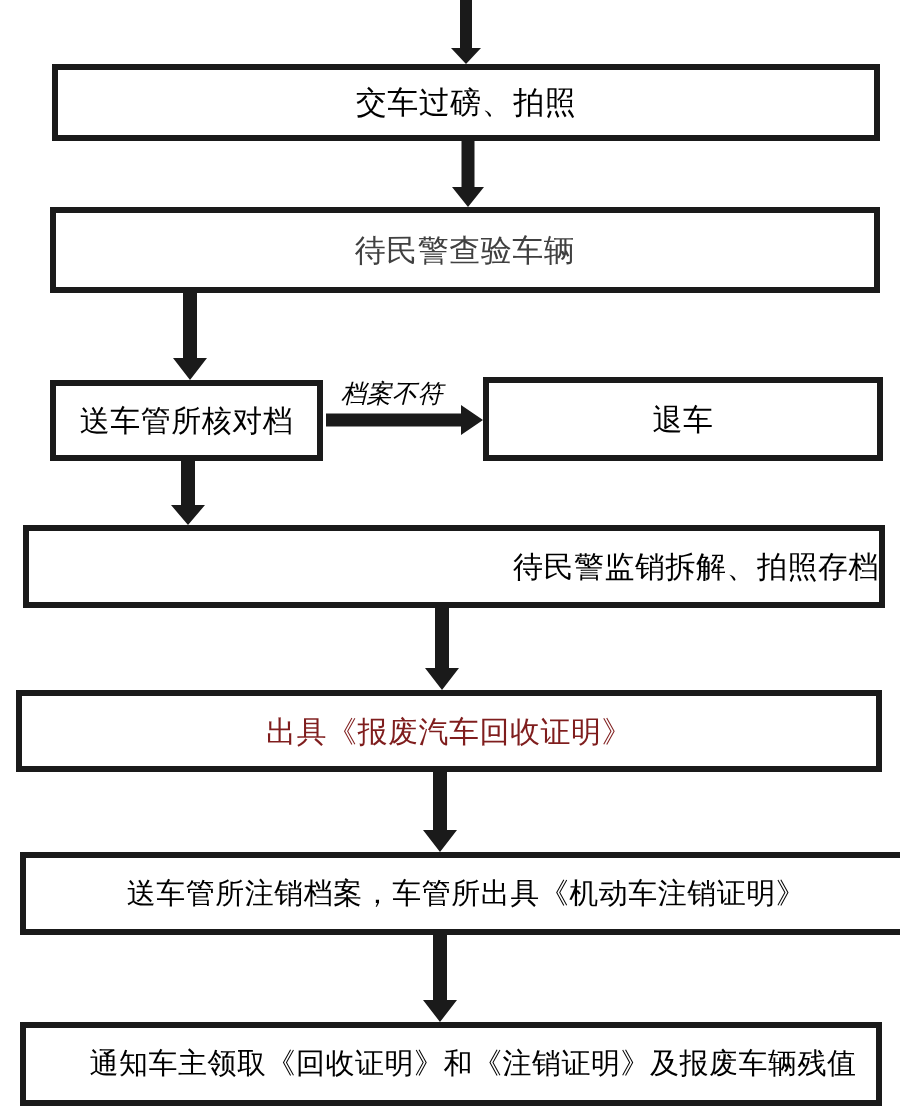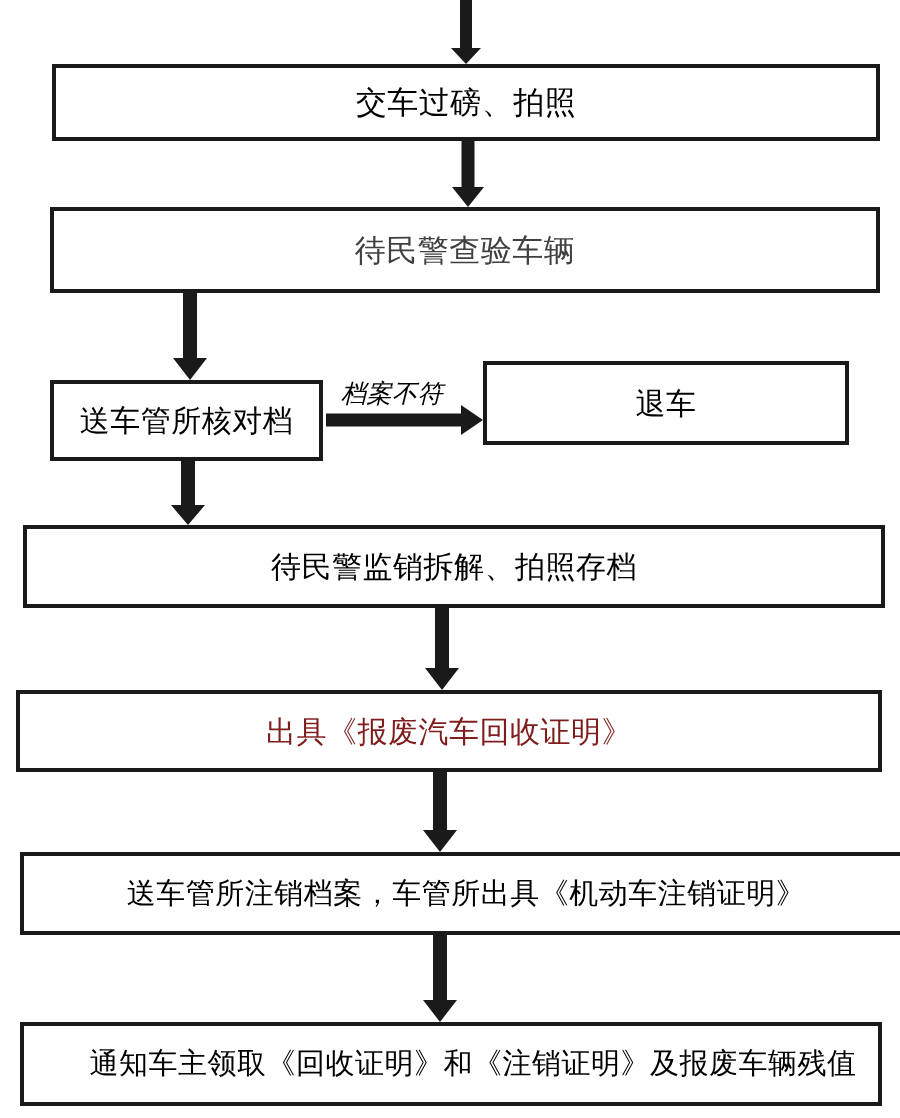--- a/index.html
+++ b/index.html
@@ -14,21 +14,21 @@
   #canvas {
     position: relative;
     width: 900px;
     height: 1118px;
     background: #ffffff;
     overflow: hidden;
   }
   .node {
     position: absolute;
     box-sizing: border-box;
-    border: 4px solid #ec4899;
+    border: 6px solid #ec4899;
     background: #ffffff;
     display: flex;
     align-items: center;
     justify-content: center;
     text-align: center;
     color: #000000;
     line-height: 1.1;
     letter-spacing: 0.5px;
   }
   .node .node-label {
@@ -98,24 +98,24 @@
     </div>
     <div class="node" style="left: 52px; top: 64px; width: 828px; height: 77px; border-color: rgb(26, 26, 26);">
       <span class="node-label" style="font-size: 31px; color: rgb(0, 0, 0);">交车过磅、拍照</span>
     </div>
     <div class="node" style="left: 50px; top: 207px; width: 830px; height: 86px; border-color: rgb(26, 26, 26);">
       <span class="node-label" style="font-size: 31px; color: #404040;">待民警查验车辆</span>
     </div>
     <div class="node" style="left: 50px; top: 380px; width: 273px; height: 81px; border-color: rgb(26, 26, 26); justify-content: center;">
       <span class="node-label" style="font-size: 30px; color: rgb(0, 0, 0);">送车管所核对档</span>
     </div>
-    <div class="node" style="left: 483px; top: 361px; width: 366px; height: 84px; border-color: rgb(26, 26, 26); justify-content: center;">
+    <div class="node" style="left: 483px; top: 377px; width: 400px; height: 84px; border-color: rgb(26, 26, 26); justify-content: center;">
       <span class="node-label" style="font-size: 30px; color: rgb(0, 0, 0);">退车</span>
     </div>
-    <div class="node" style="left: 23px; top: 525px; width: 862px; height: 83px; border-color: rgb(26, 26, 26);">
+    <div class="node" style="left: 23px; top: 525px; width: 862px; height: 83px; border-color: rgb(26, 26, 26); justify-content: flex-end;">
       <span class="node-label" style="font-size: 30px; color: rgb(0, 0, 0);">待民警监销拆解、拍照存档</span>
     </div>
     <div class="node" style="left: 16px; top: 690px; width: 866px; height: 82px; border-color: rgb(26, 26, 26);">
       <span class="node-label" style="font-size: 30px; color: #7f1d1d;">出具《报废汽车回收证明》</span>
     </div>
     <div class="node" style="left: 20px; top: 852px; width: 892px; height: 83px; border-color: rgb(26, 26, 26);">
       <span class="node-label" style="font-size: 29px; color: rgb(0, 0, 0);">送车管所注销档案，车管所出具《机动车注销证明》</span>
     </div>
     <div class="node" style="left: 20px; top: 1022px; width: 862px; height: 84px; border-color: rgb(26, 26, 26); padding-left: 44px;">
       <span class="node-label" style="font-size: 29px; color: rgb(0, 0, 0);">通知车主领取《回收证明》和《注销证明》及报废车辆残值</span>

